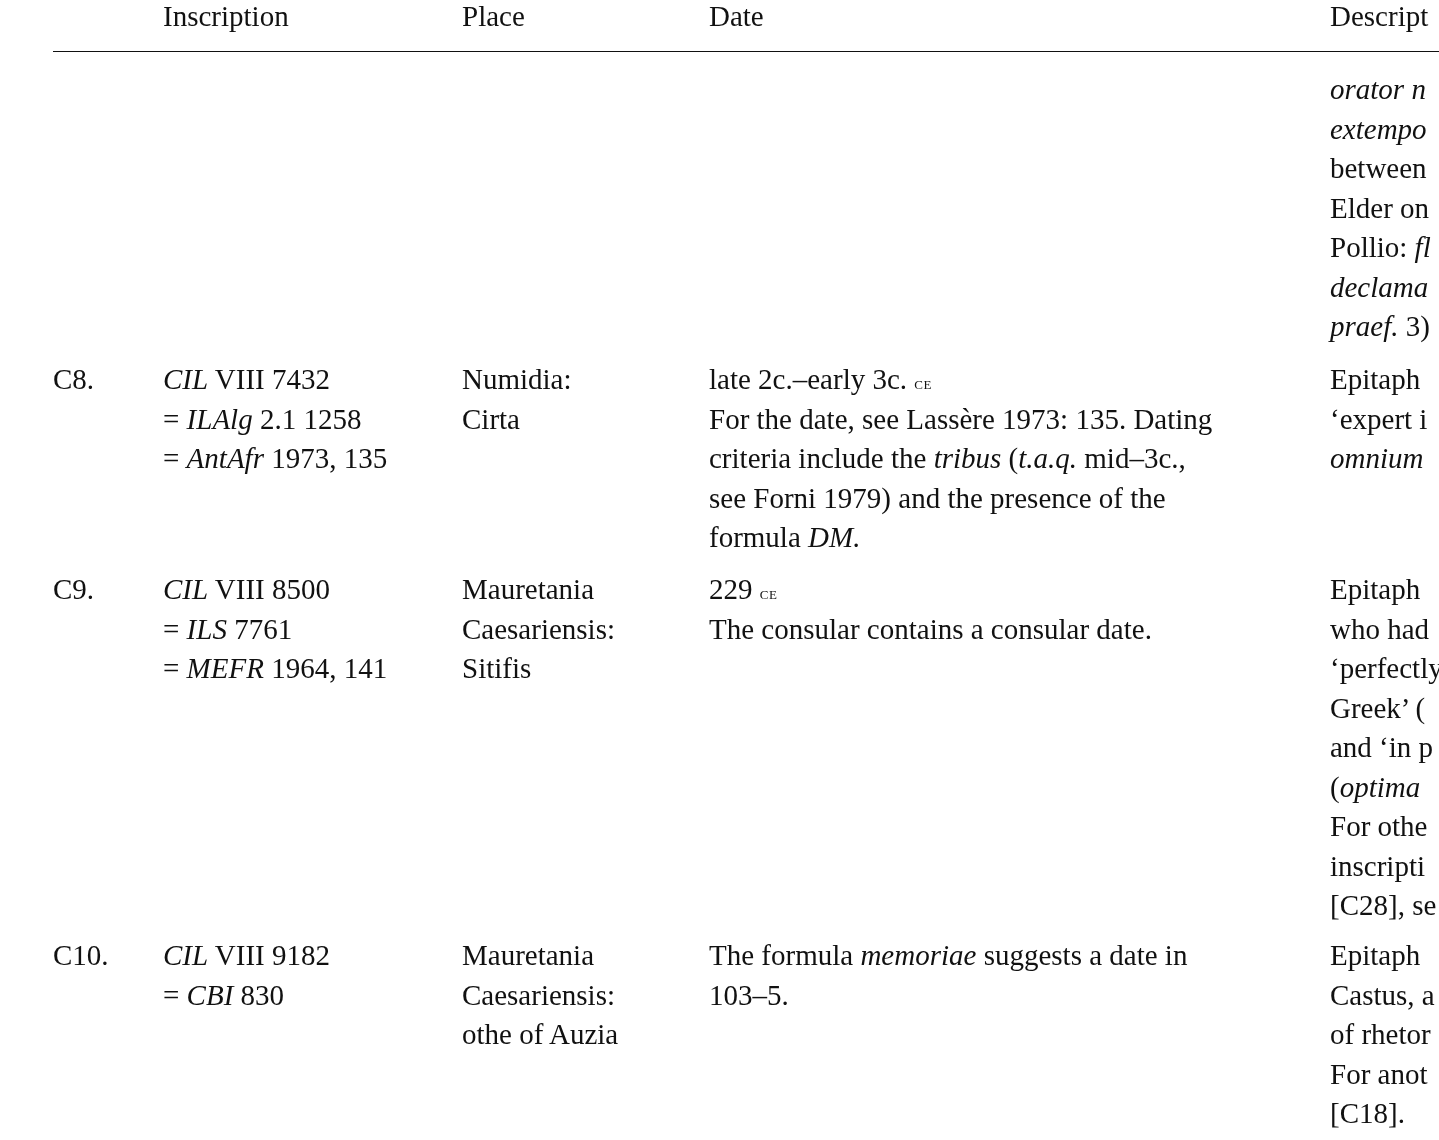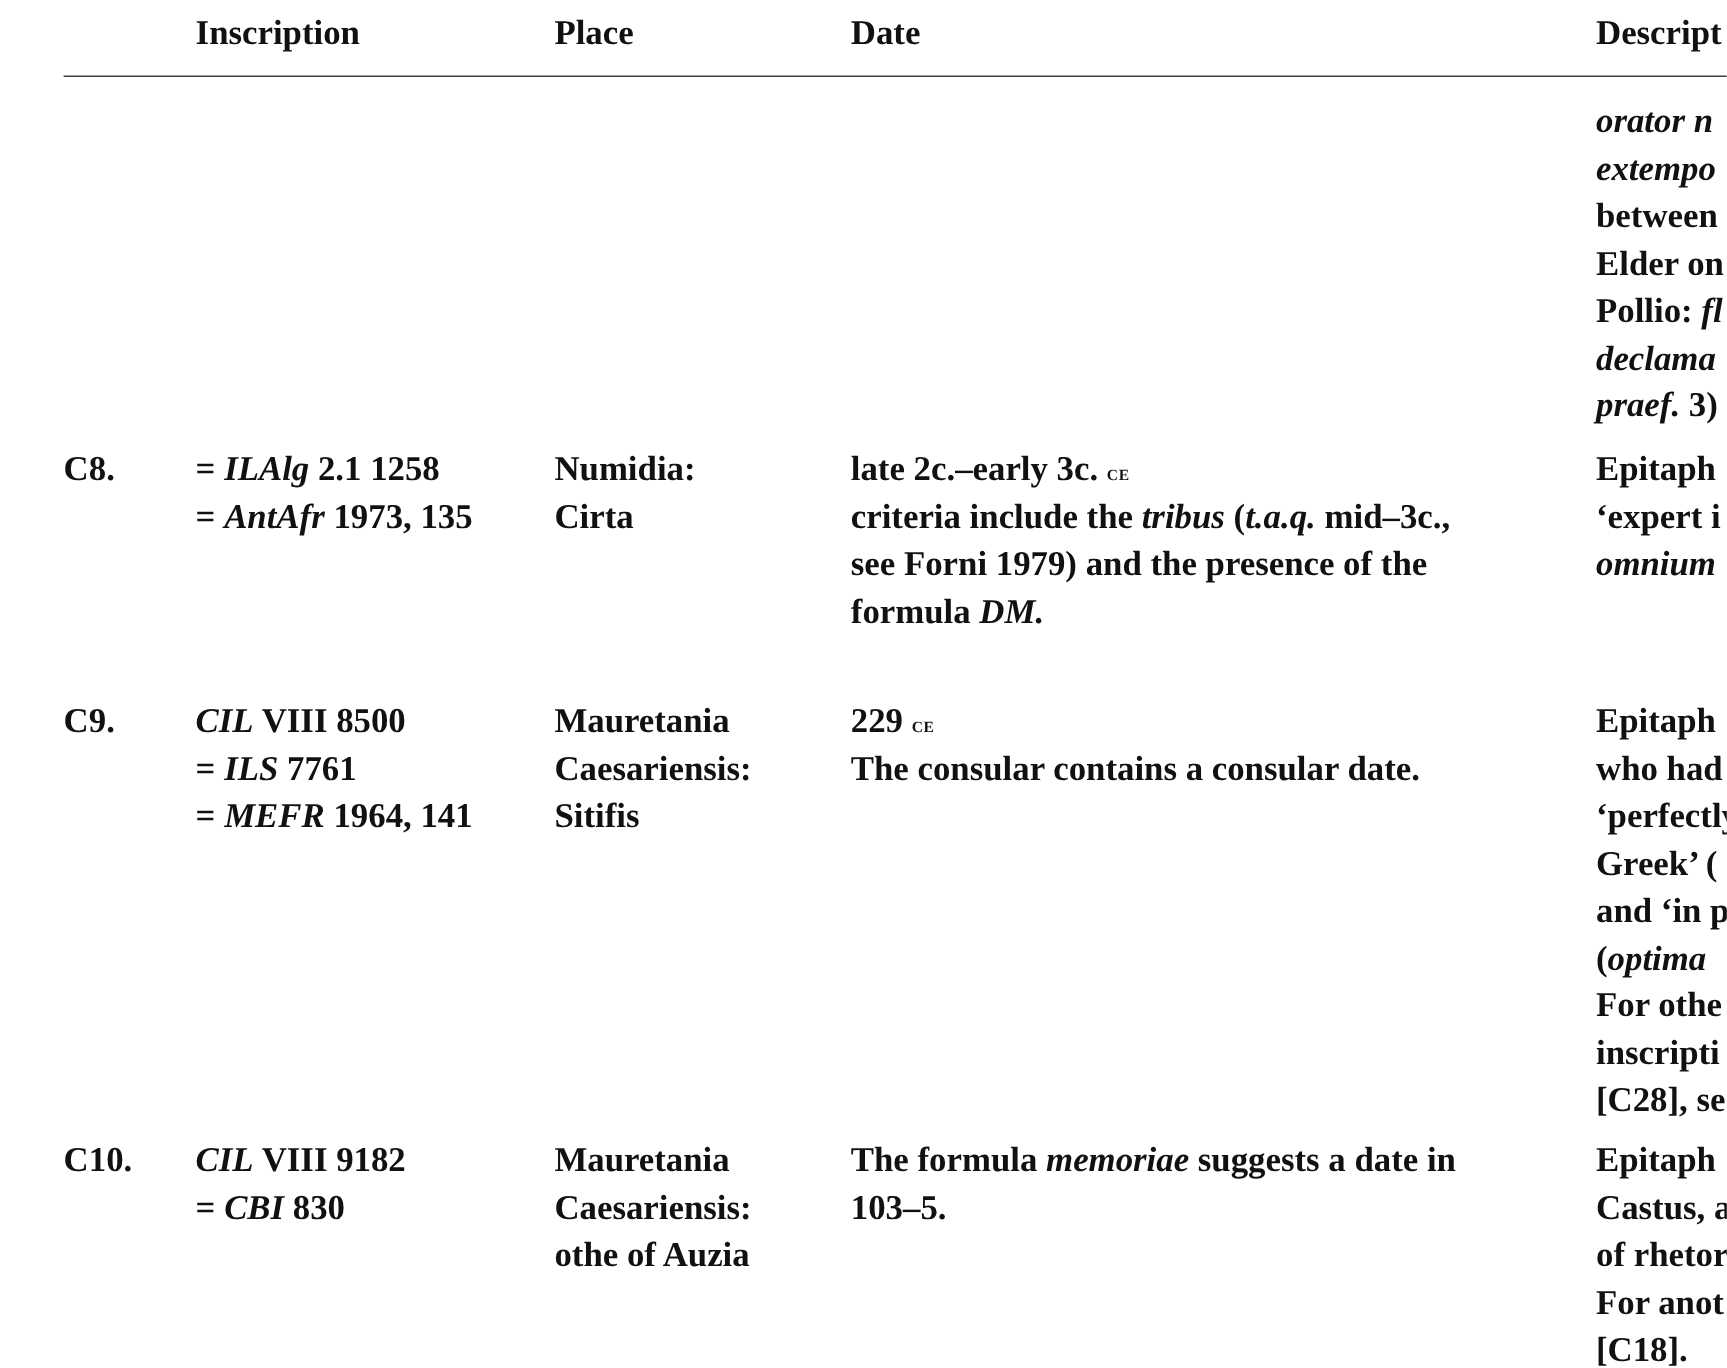--- a/index.html
+++ b/index.html
@@ -13,24 +13,23 @@
     overflow: hidden;
     position: relative;
     font-family: "Liberation Serif", "DejaVu Serif", serif;
     color: #111111;
     font-size: 29px;
     line-height: 39.5px;
   }
   .page {
     position: absolute;
     left: 0;
-    top: 16px;
+    top: 4px;
     width: 1439px;
     height: 988px;
-    font-weight: bold;
   }
   .header {
     position: absolute;
     top: -7px;
     left: 0;
     width: 1439px;
     height: 48px;
   }
   .header-cell {
     position: absolute;
@@ -87,29 +86,31 @@
         <span class="line"><span class="it">declama</span></span>
         <span class="line"><span class="it">praef.</span><span> 3)</span></span>
       </div>
   </div>
 
   <div class="row" style="top:356px;">
     <div class="cell col-num">
         <span class="line">C8.</span>
       </div>
     <div class="cell col-insc">
+        <span class="line"><span class="it">CIL</span><span> VIII 7432</span></span>
         <span class="line"><span>= </span><span class="it">ILAlg</span><span> 2.1 1258</span></span>
         <span class="line"><span>= </span><span class="it">AntAfr</span><span> 1973, 135</span></span>
       </div>
     <div class="cell col-place">
         <span class="line"><span>Numidia:</span></span>
         <span class="line"><span>Cirta</span></span>
       </div>
     <div class="cell col-date">
         <span class="line"><span>late 2c.–early 3c. </span><span class="sc">CE</span></span>
+        <span class="line"><span>For the date, see Lassère 1973: 135. Dating</span></span>
         <span class="line"><span>criteria include the </span><span class="it">tribus</span><span> (</span><span class="it">t.a.q.</span><span> mid–3c.,</span></span>
         <span class="line"><span>see Forni 1979) and the presence of the</span></span>
         <span class="line"><span>formula </span><span class="it">DM.</span></span>
       </div>
     <div class="cell col-desc">
         <span class="line"><span>Epitaph</span></span>
         <span class="line"><span>‘expert i</span></span>
         <span class="line"><span class="it">omnium</span></span>
       </div>
   </div>

